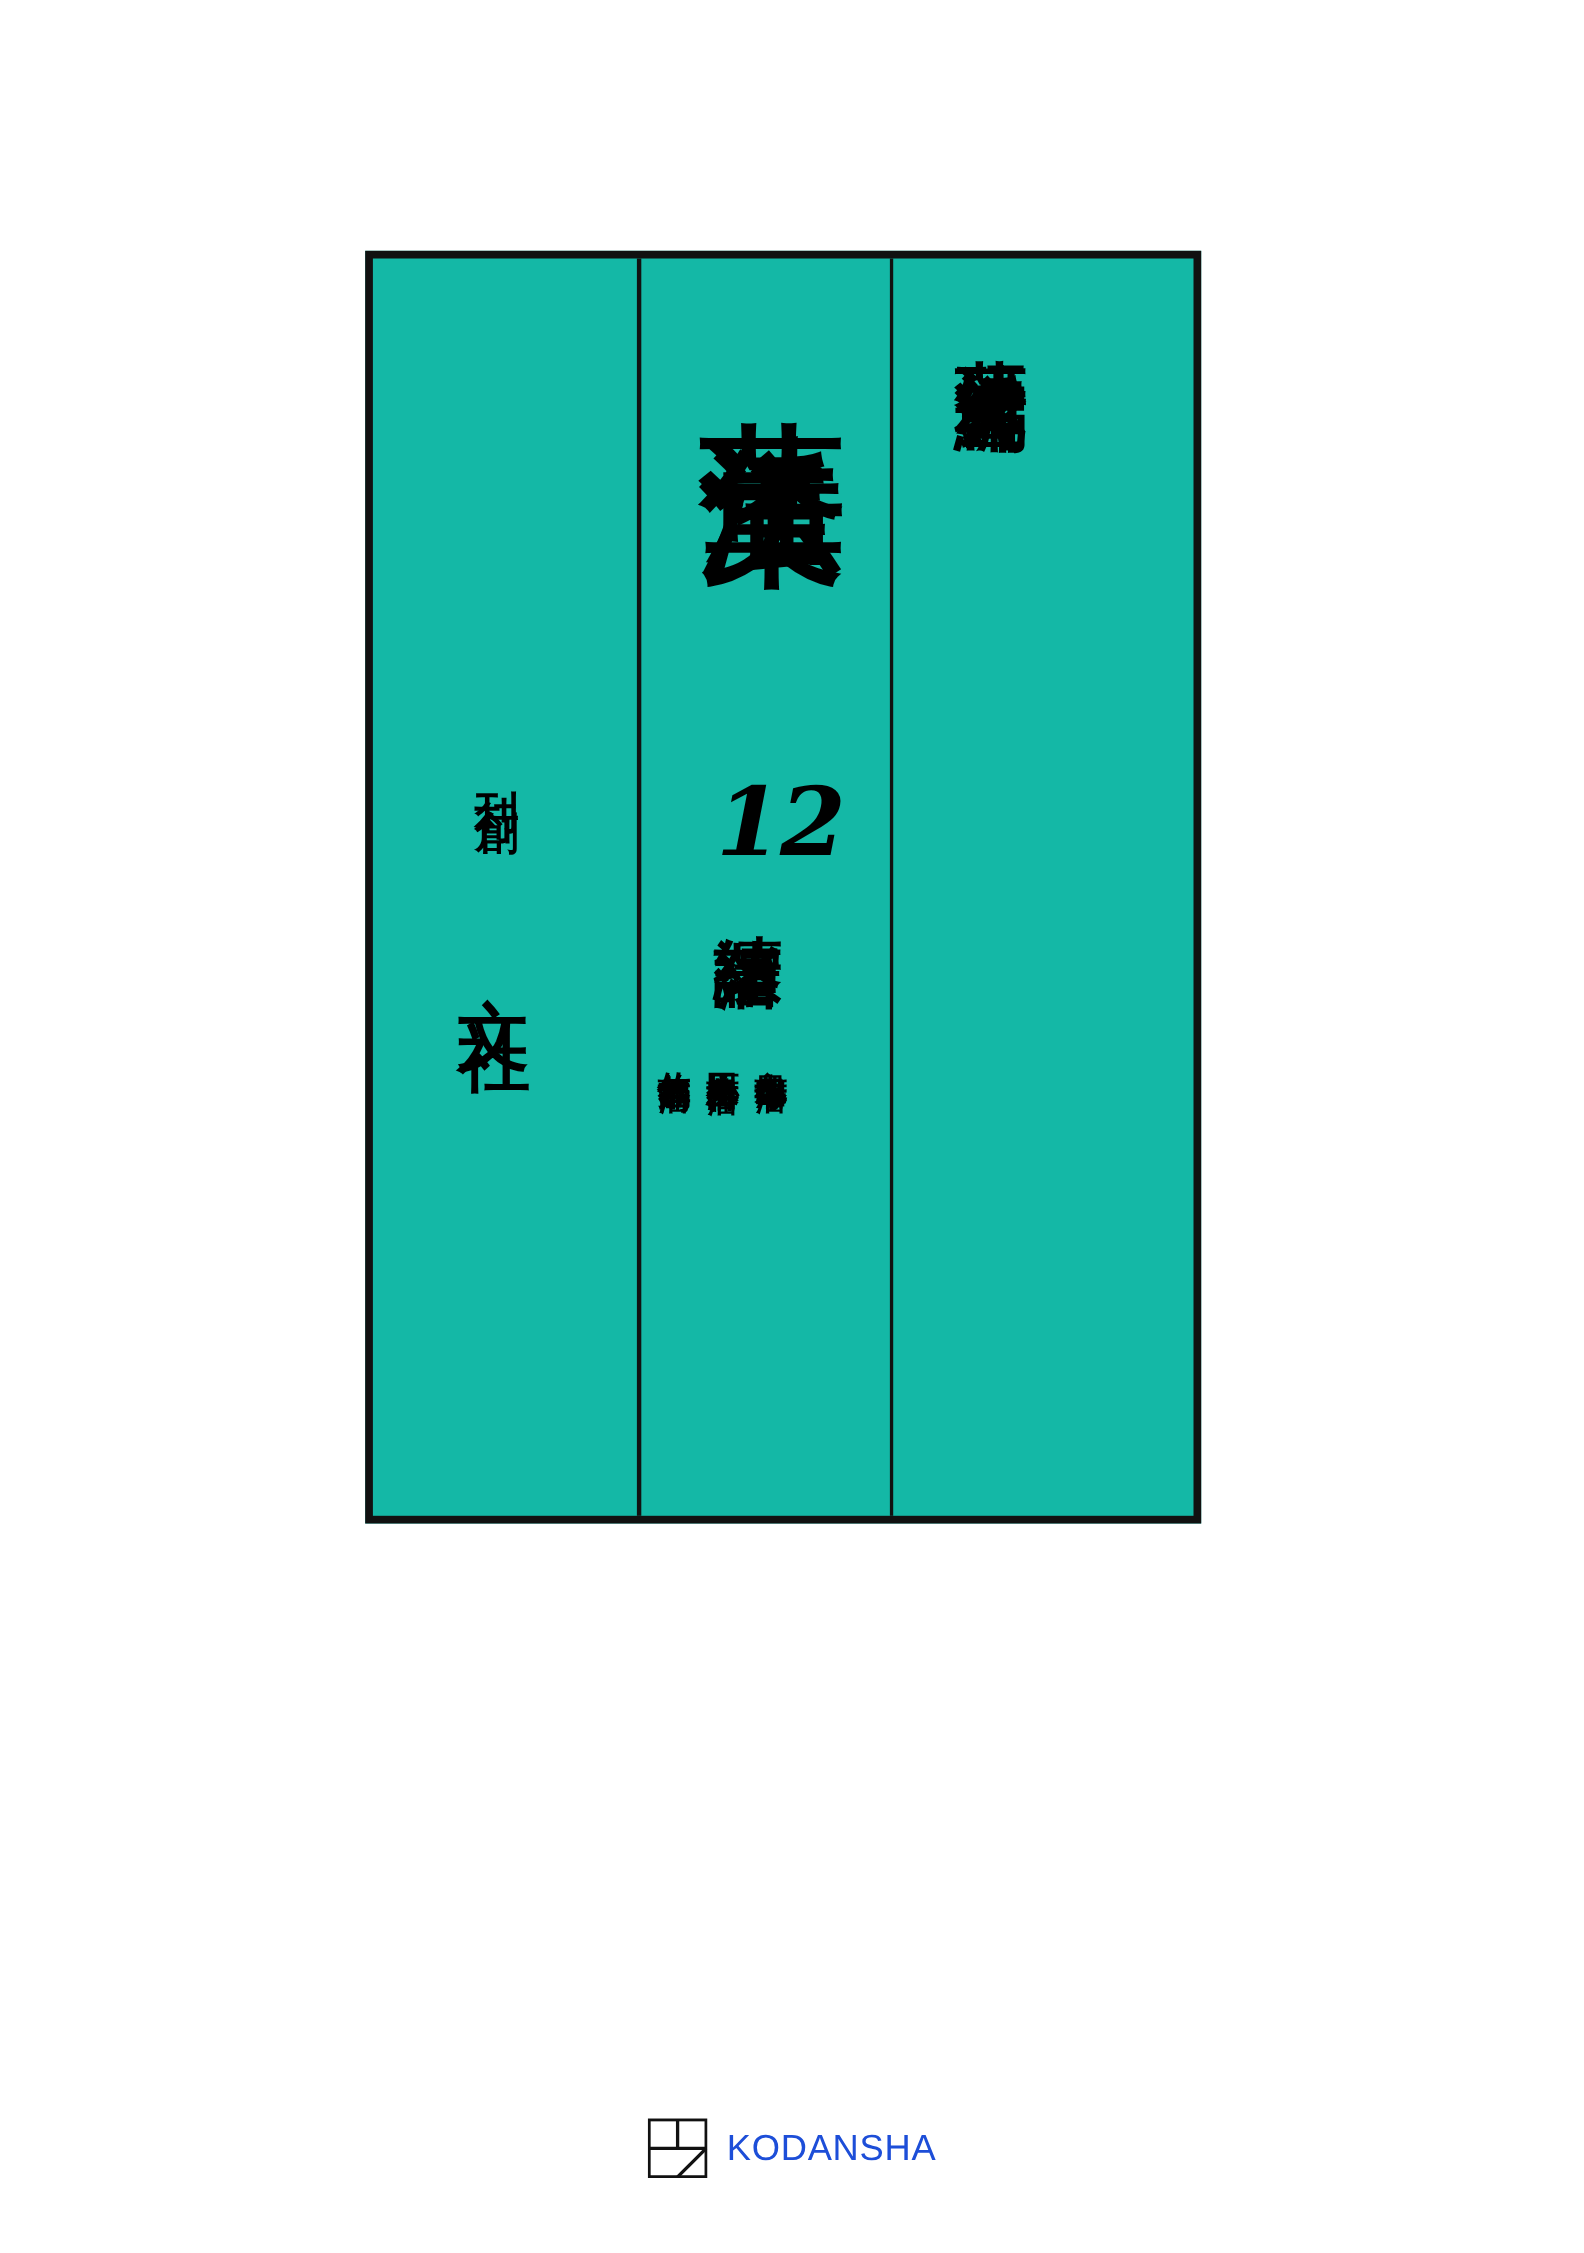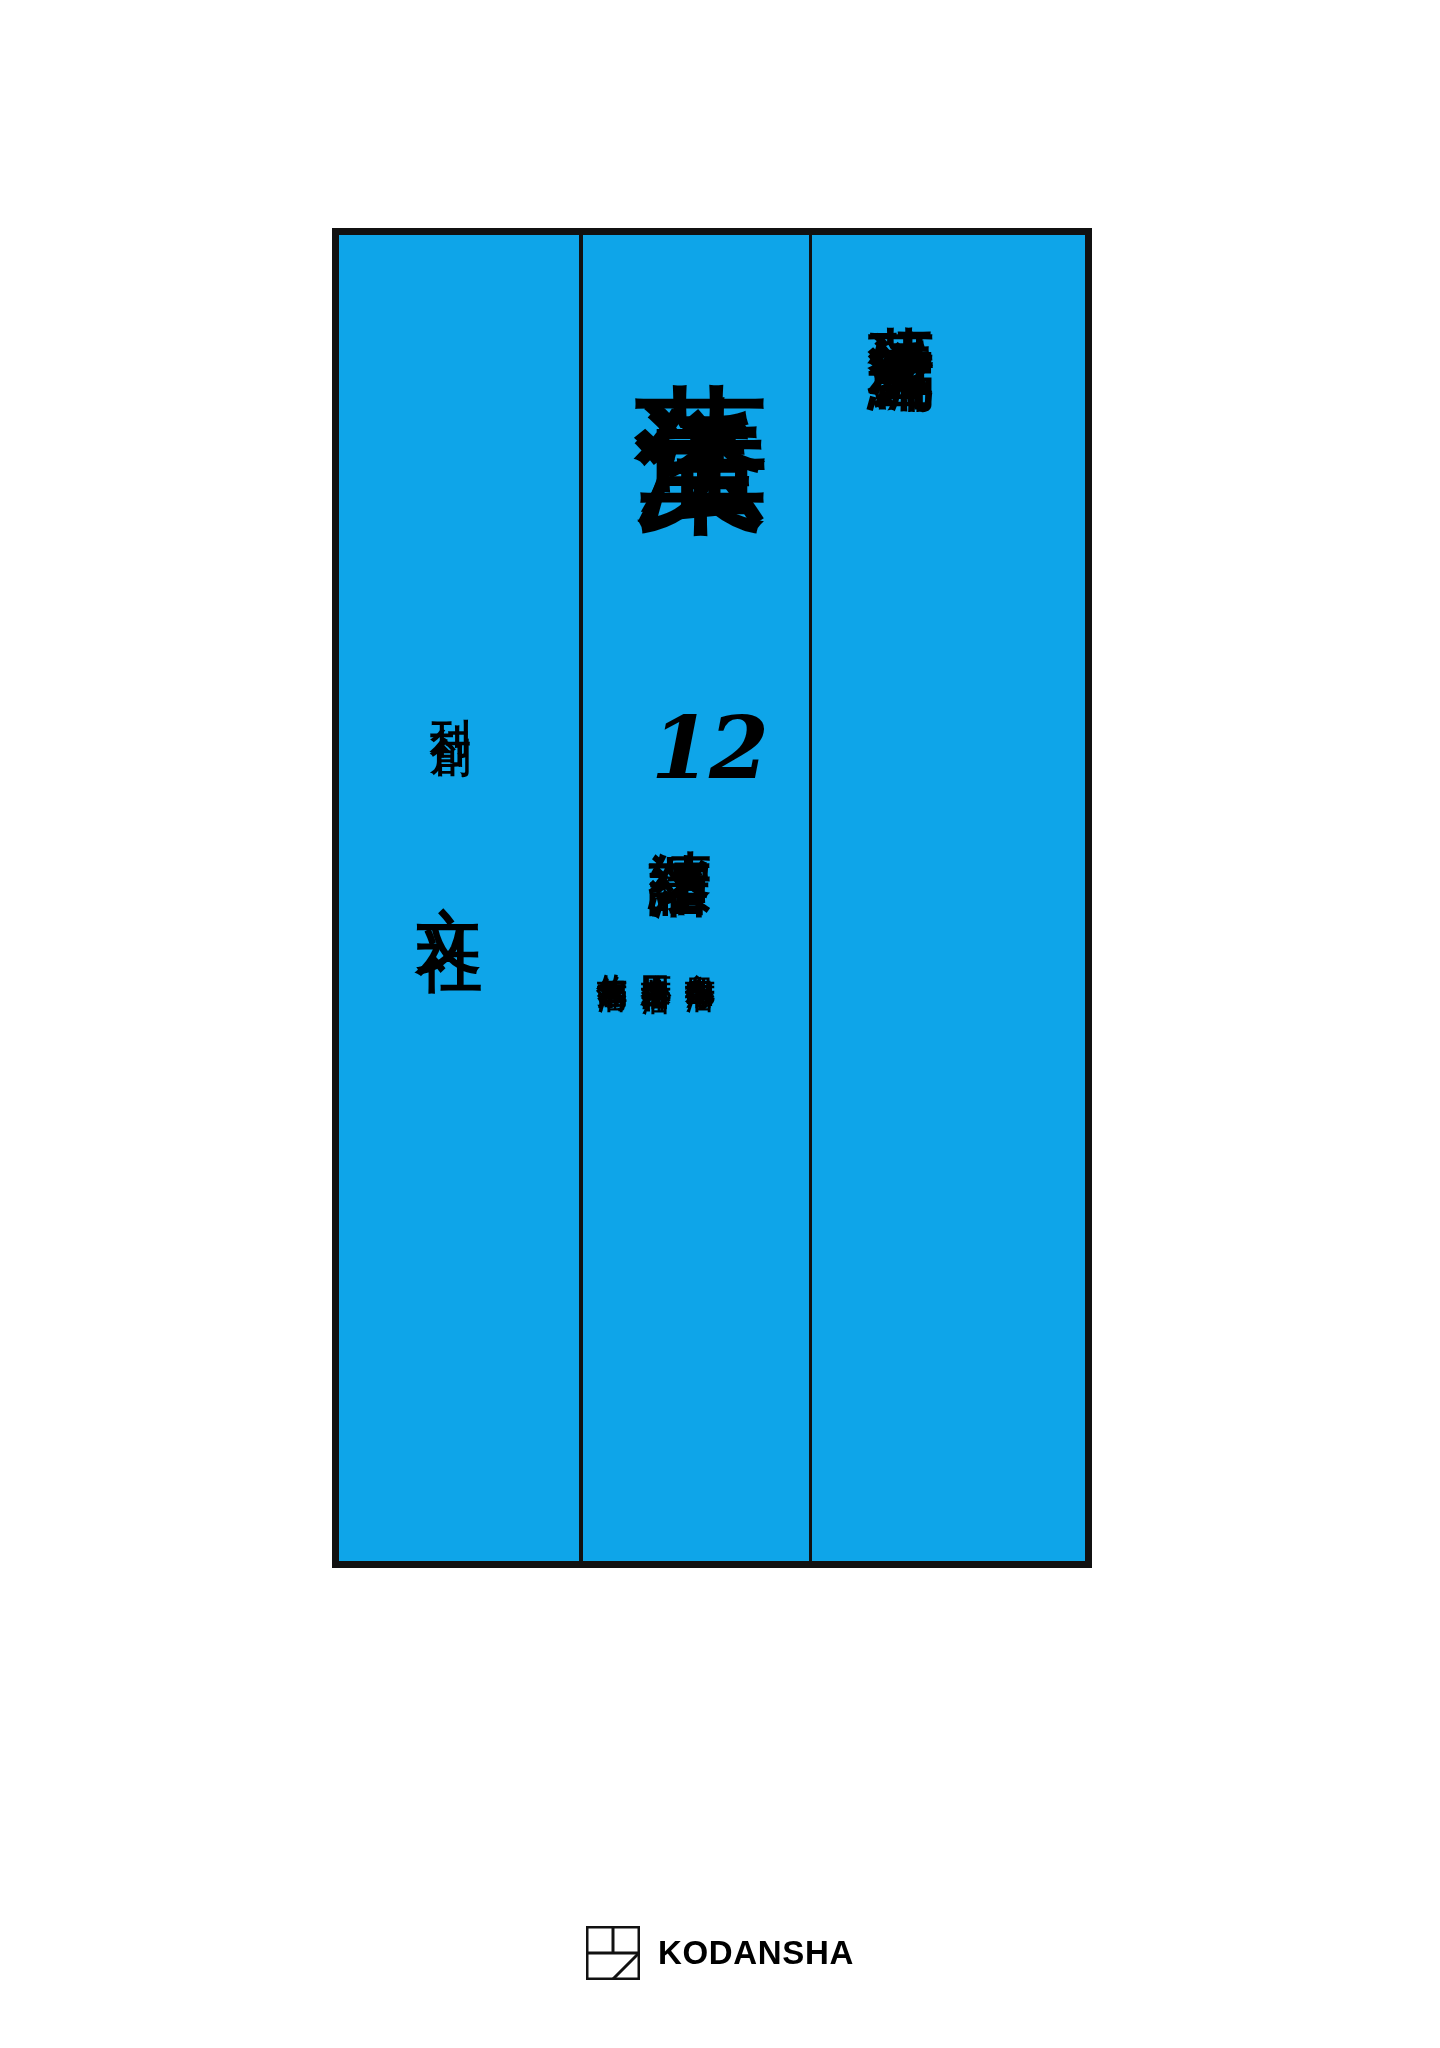--- a/index.html
+++ b/index.html
@@ -15,23 +15,23 @@
     color: #000000;
     overflow: hidden;
   }
 
   
   #cover-frame {
     position: absolute;
     left: 332px;
     top: 228px;
     width: 760px;
-    height: 1340px;
+    height: 1157px;
     border: 7px solid #111111;
-    background: #0ea5e9;
+    background: #14b8a6;
     box-sizing: border-box;
   }
 
   
   .frame-rule {
     position: absolute;
     top: 0;
     bottom: 0;
     width: 4px;
     background: #111111;
@@ -133,24 +133,24 @@
     gap: 18px;
   }
   #logo-mark {
     width: 54px;
     height: 54px;
     position: relative;
   }
   #logo-mark svg { display: block; }
   #logo-wordmark {
     font-family: "Liberation Sans", sans-serif;
-    font-weight: 700;
+    font-weight: 400;
     font-size: 33px;
     letter-spacing: 0.02em;
-    color: #000000;
+    color: #1d4ed8;
   }
 </style>
 </head>
 <body>
 
 <div id="cover-frame">
 
   <div class="frame-rule" id="rule-left"></div>
   <div class="frame-rule" id="rule-right"></div>
 

